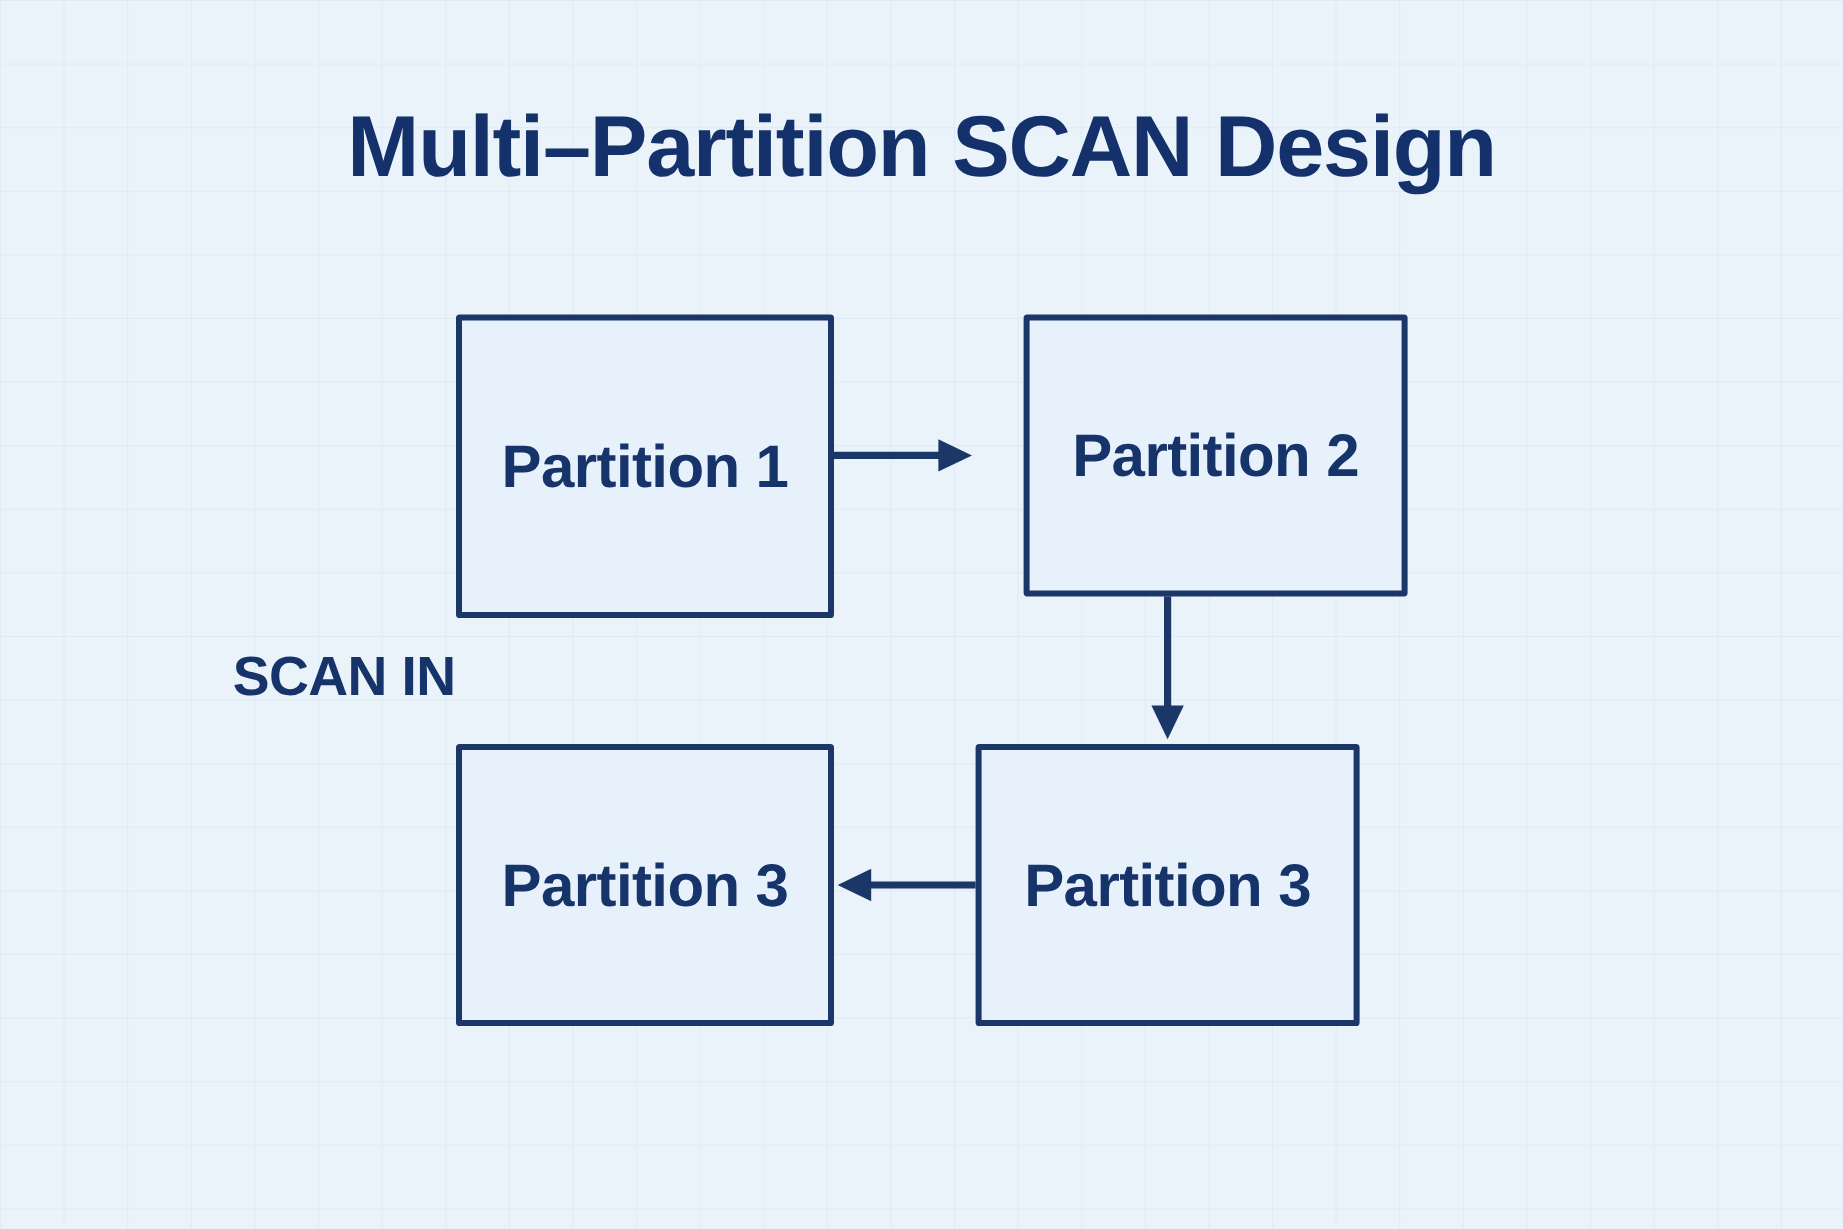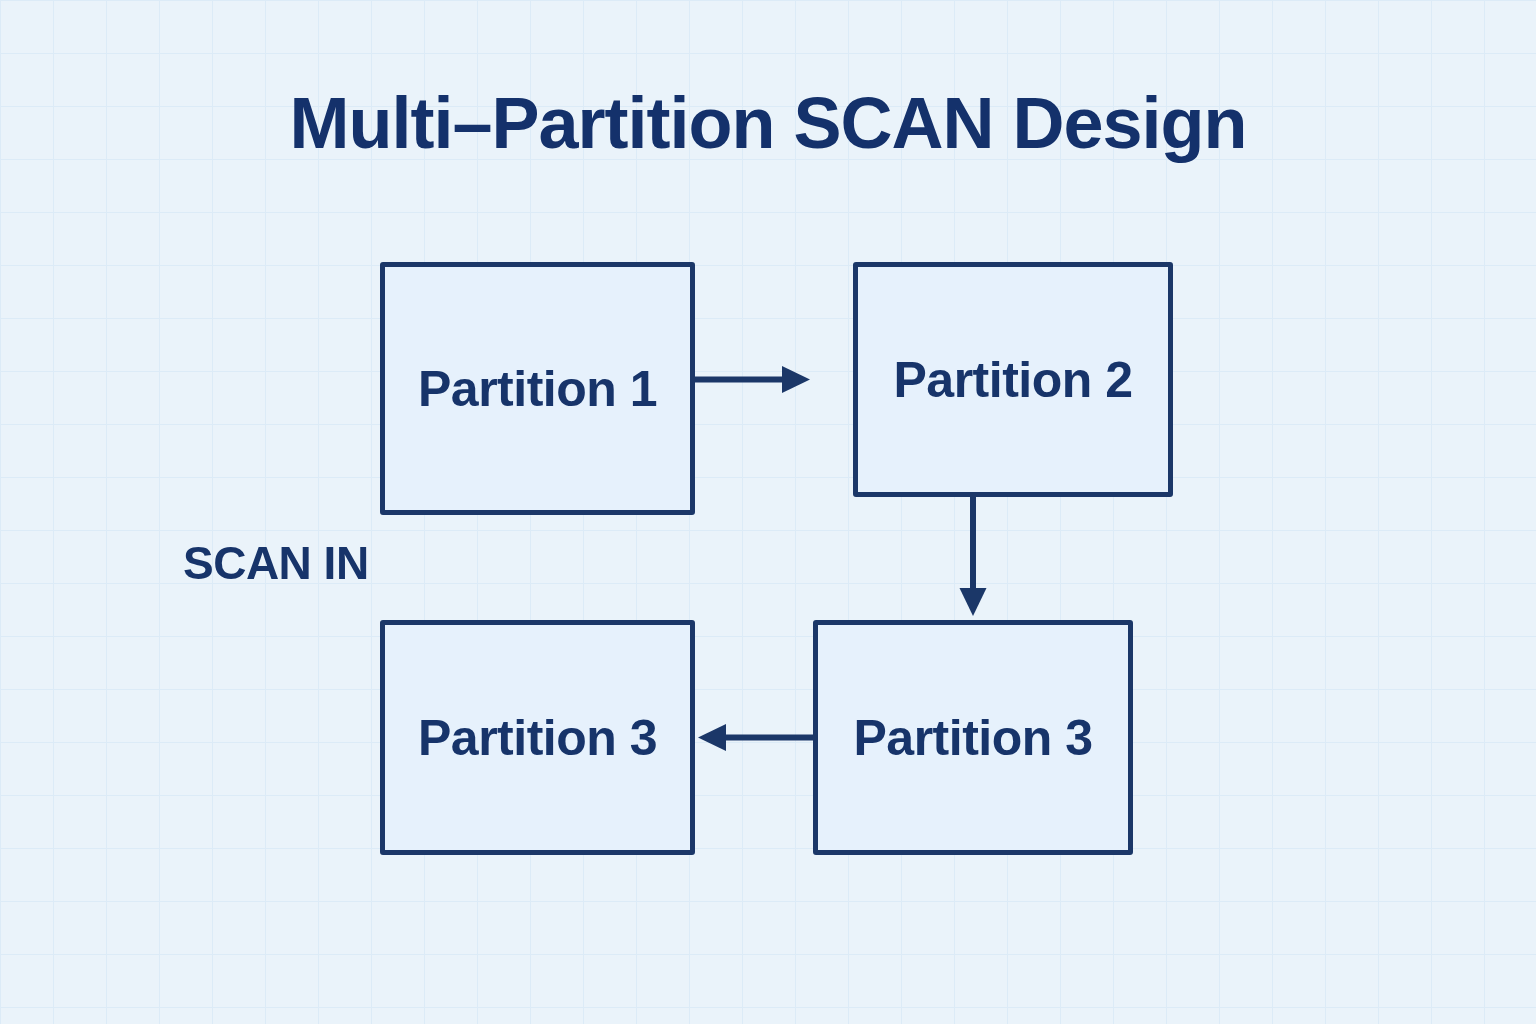--- a/index.html
+++ b/index.html
@@ -48,21 +48,21 @@
   #node-p2  { left: 813px; top: 262px; width: 320px; height: 235px; margin-left: 40px; }
   #node-p3l { left: 380px; top: 620px; width: 315px; height: 235px; }
   #node-p3r { left: 813px; top: 620px; width: 320px; height: 235px; }
   .side-label {
     position: absolute;
     font-size: 46px;
     font-weight: 700;
     color: #17346a;
     letter-spacing: -0.5px;
   }
-  #scan-in  { left: 183px; top: 536px; }
+  #scan-in  { left: 194px; top: 536px; }
   #scan-out { left: 1158px; top: 536px; }
   .arrows {
     position: absolute;
     left: 0; top: 0;
     width: 1536px;
     height: 1024px;
     pointer-events: none;
   }
   .arrows line { stroke: #1b3768; stroke-width: 6; }
   .arrows polygon { fill: #1b3768; }

